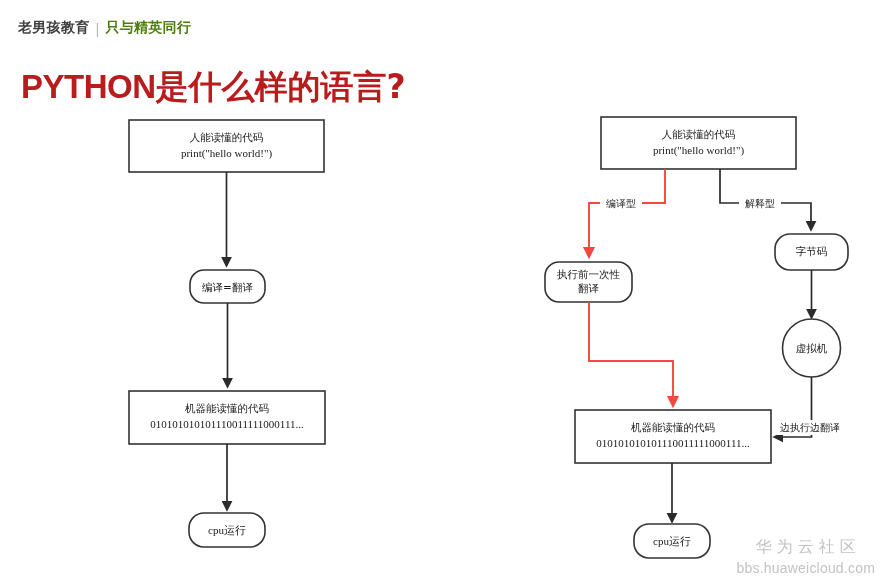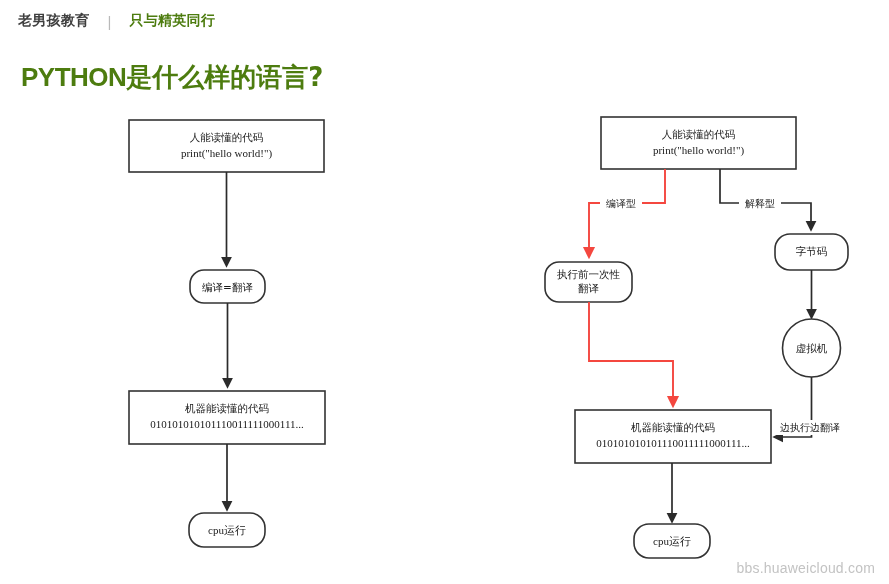--- a/index.html
+++ b/index.html
@@ -13,24 +13,24 @@
     position: relative;
     overflow: hidden;
     font-family: "Liberation Sans", sans-serif;
     -webkit-font-smoothing: antialiased;
   }
 
   
   #header-bar {
     position: absolute;
     left: 18px;
-    top: 12px;
+    top: 19px;
     display: flex;
     align-items: center;
-    gap: 18px;
+    gap: 6px;
     white-space: nowrap;
     justify-content: center;
   }
   #header-bar .brand {
     font-family: "DejaVu Sans", sans-serif;
     font-size: 14px;
     font-weight: bold;
     color: #3f3f3f;
     letter-spacing: 0.3px;
   }
@@ -47,23 +47,23 @@
     color: #4d7c0f;
     letter-spacing: 0.3px;
   }
 
   
   #page-title {
     position: absolute;
     left: 21px;
     top: 43px;
     font-family: "DejaVu Sans", sans-serif;
-    font-size: 26px;
-    font-weight: bold;
-    color: #4d7c0f;
+    font-size: 33px;
+    font-weight: bold;
+    color: #b91c1c;
     letter-spacing: 0px;
     white-space: nowrap;
   }
   #page-title .latin {
     font-family: "Liberation Sans", sans-serif;
     font-weight: bold;
     letter-spacing: -0.5px;
   }
 
   
@@ -232,14 +232,15 @@
     <path class="edge-line" d="M672,463 L672,520" marker-end="url(#arrow-black)"></path>
 
     <g>
       <rect class="node-shape" x="634" y="524" width="76" height="34" rx="15" ry="15"></rect>
       <text class="node-text mono" x="672" y="542">cpu运行</text>
     </g>
   </g>
 </svg>
 
 <div id="watermark">
+  <div class="wm-cn">华为云社区</div>
   <div class="wm-url">bbs.huaweicloud.com</div>
 </div>
 
 </body></html>

